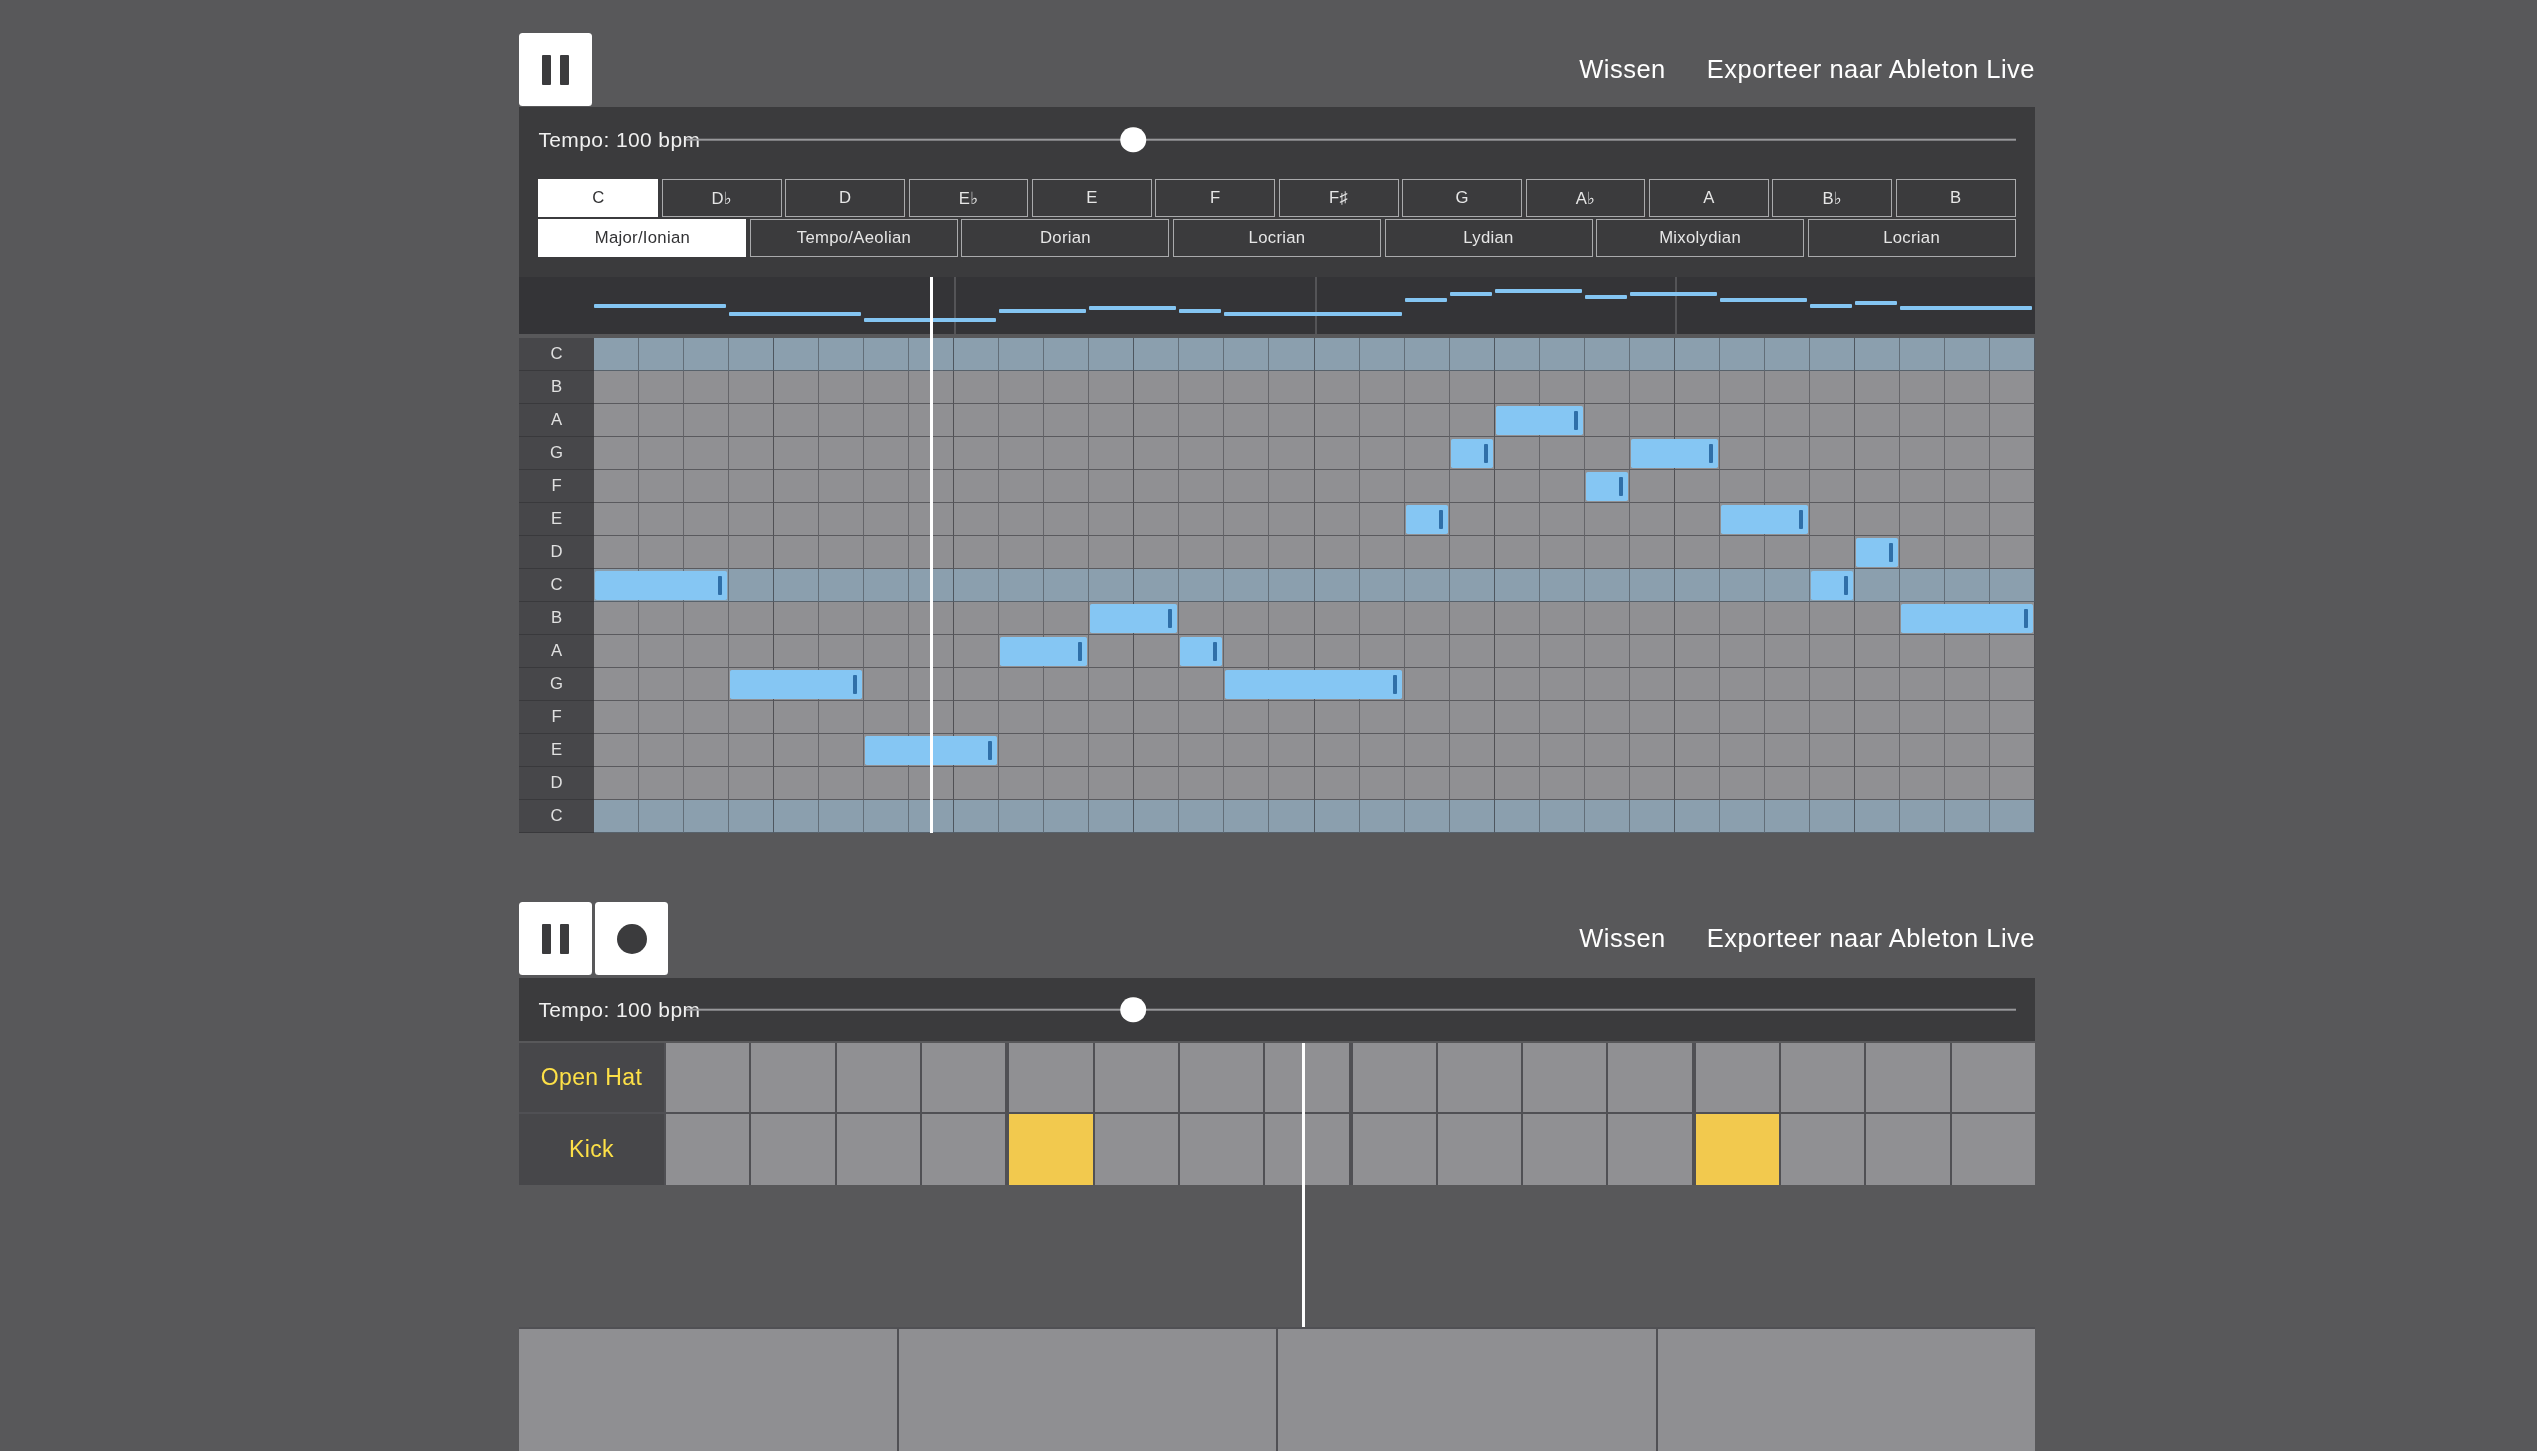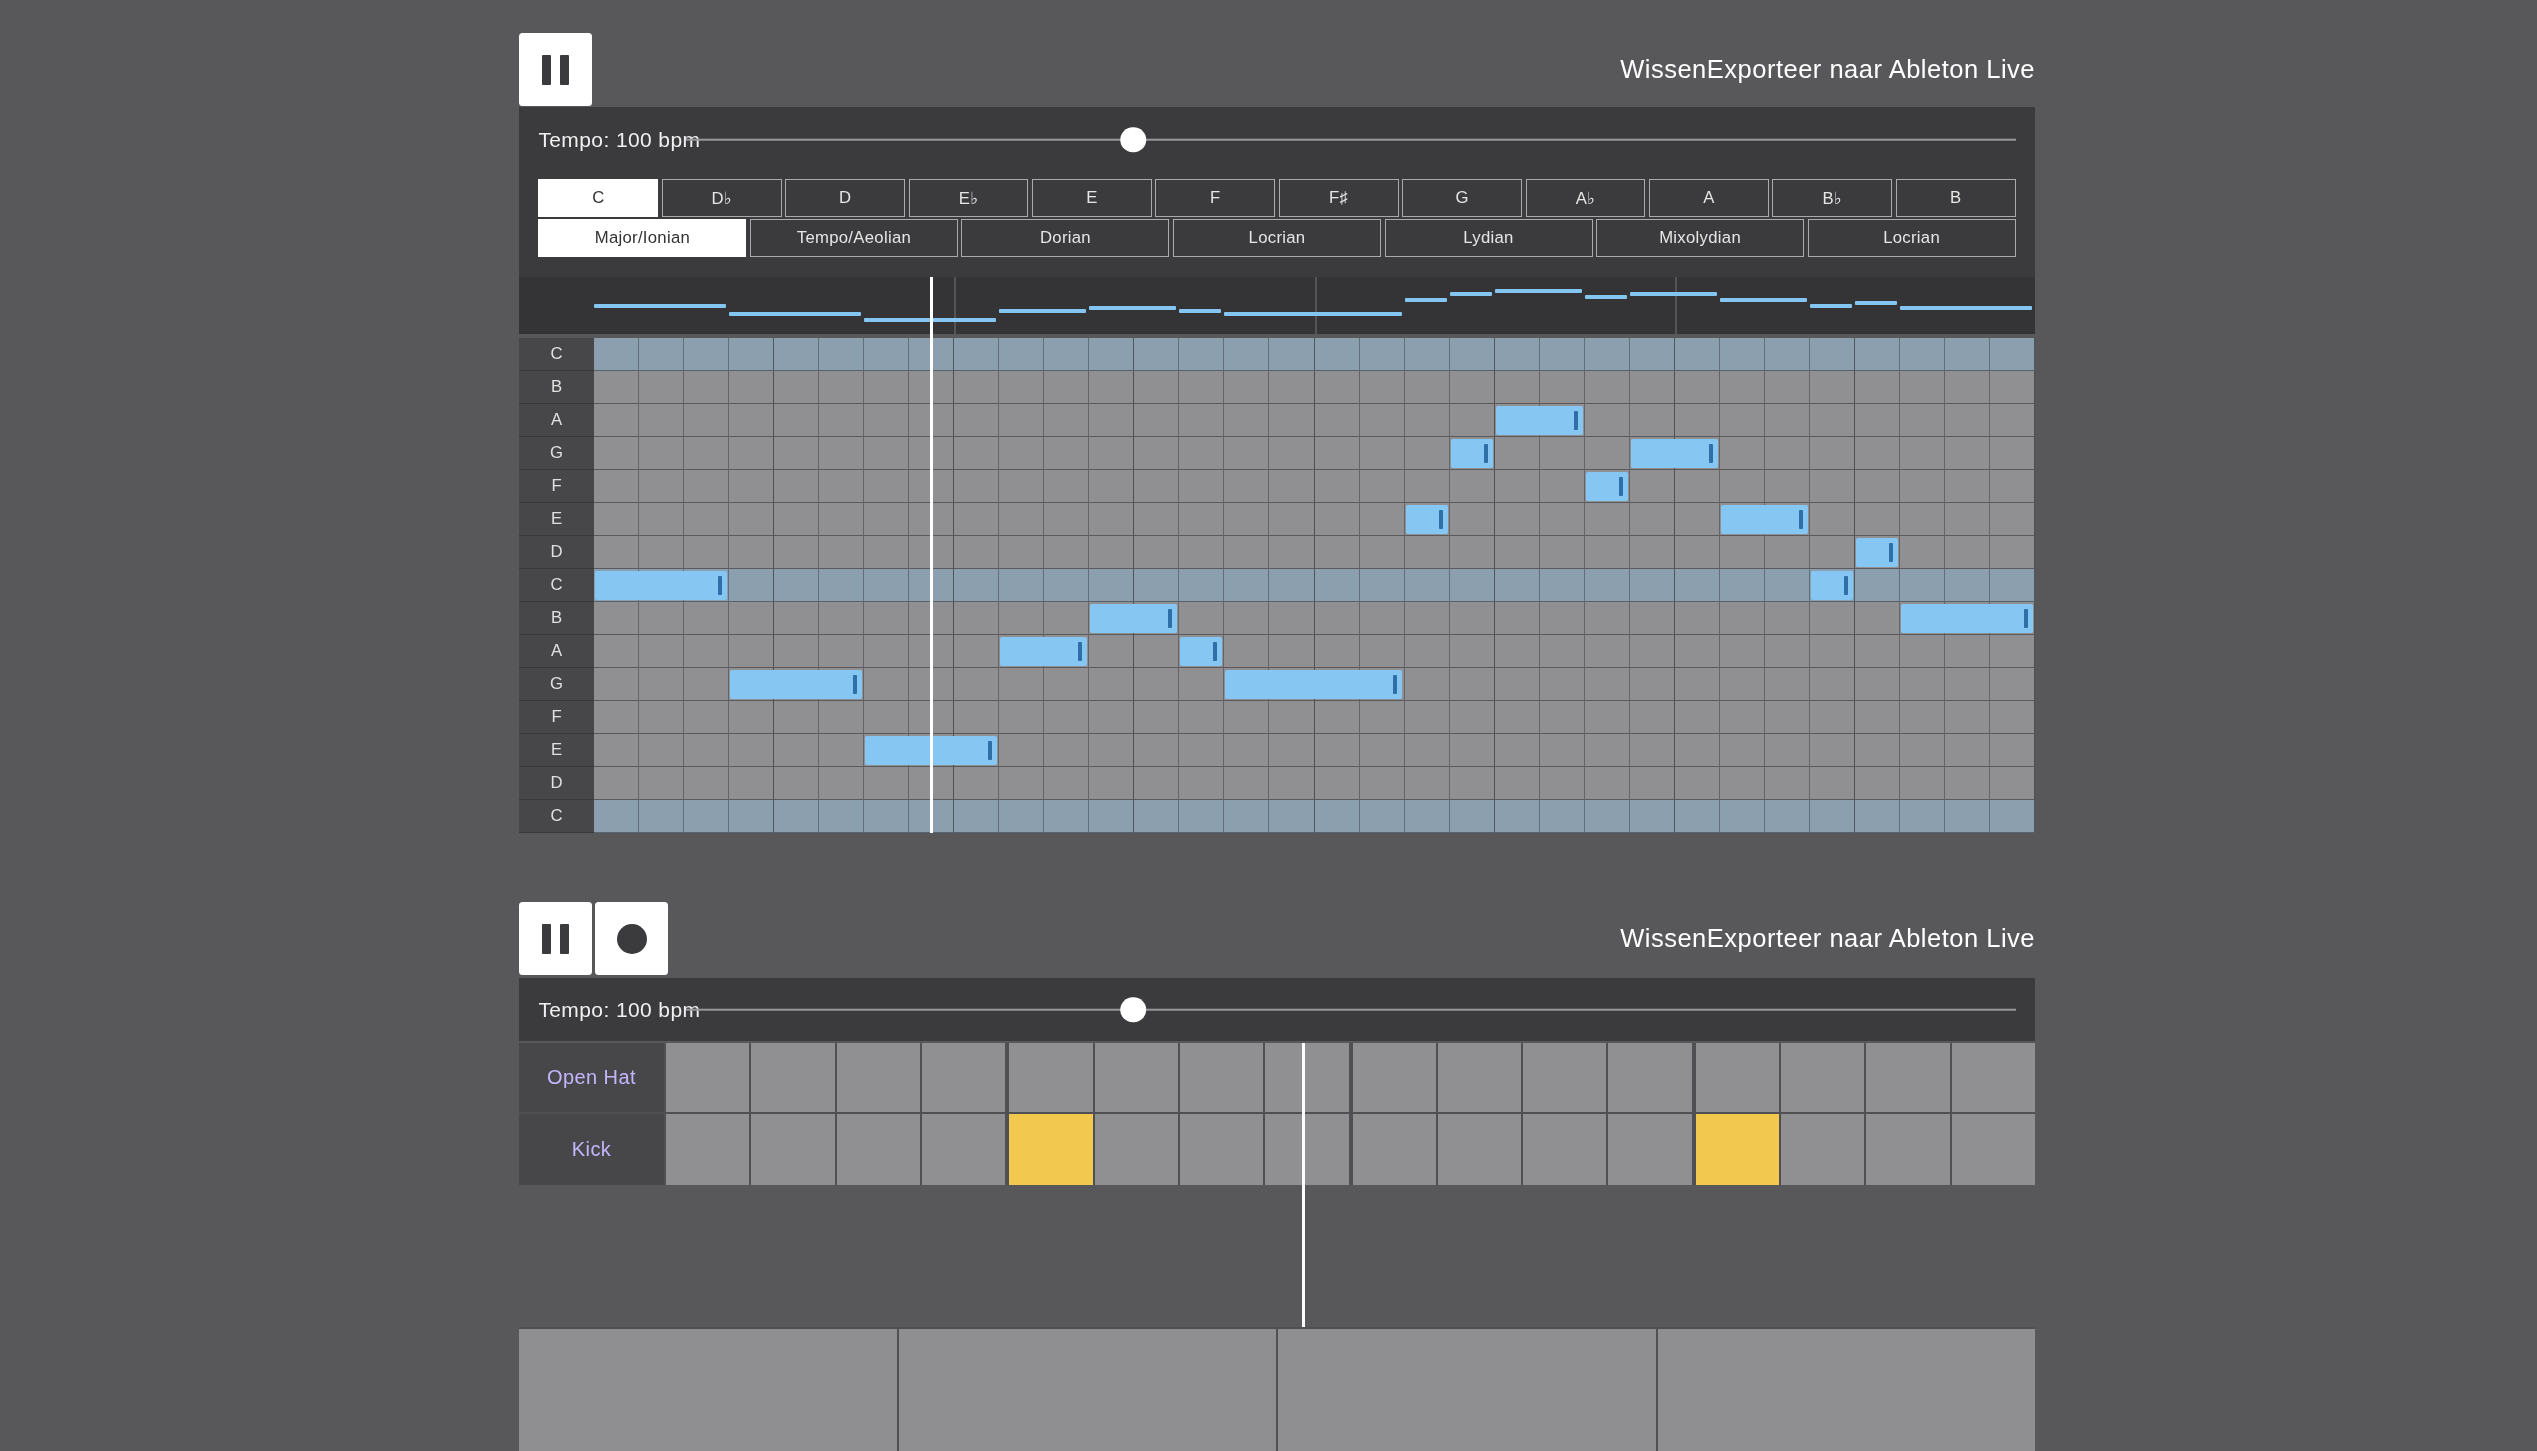--- a/index.html
+++ b/index.html
@@ -7,21 +7,21 @@
   body{background:#58585a;font-family:"Liberation Sans",sans-serif}
   #viewport{position:relative;width:2538px;height:1451px;overflow:hidden;background:#58585a}
 
   
   .transport-btn{position:absolute;width:73px;height:73px;background:#fff;border:none;border-radius:3.5px;
     display:flex;align-items:center;justify-content:center;gap:9.7px;cursor:pointer}
   .pause-bar{display:block;width:8.8px;height:30px;background:#3b3b3d;border-radius:0.9px}
   .record-dot{display:block;width:30px;height:30px;border-radius:50%;background:#3b3b3d}
 
   
-  .links{position:absolute;right:503px;height:73px;display:flex;align-items:center;}
+  .links{position:absolute;right:503px;height:73px;display:flex;align-items:center;gap:41px}
   .link{color:#fff;font-size:25.5px;letter-spacing:0.5px;white-space:nowrap;cursor:pointer}
 
   
   .panel{position:absolute;left:519px;width:1516px;background:#3b3b3d}
   #melody-panel{top:107px;height:227px}
   #drum-panel{top:978px;height:63px}
 
   .tempo-row{position:absolute;left:0;top:0;width:100%}
   #melody-panel .tempo-row{height:65px}
   #drum-panel .tempo-row{height:63px}
@@ -57,21 +57,21 @@
 
   
   .playhead{position:absolute;width:2.6px;background:#fff;z-index:10}
   #melody-playhead{top:277px;height:556px}
   #drum-playhead{top:1043px;height:284px}
 
   
   #drum-grid{position:absolute;left:519px;top:1043px;width:1516px}
   .dr-row{display:flex;height:71px;border-bottom:2.6px solid #505054}
   .dr-row:last-child{border-bottom:none}
-  .dr-label{width:147px;background:#47474a;color:#c4b5fd;font-size:20px;letter-spacing:0.4px;
+  .dr-label{width:147px;background:#47474a;color:#fde047;font-size:23px;letter-spacing:0.4px;
     display:flex;align-items:center;justify-content:center;border-right:2.6px solid #505054}
   .dr-cell{flex:1;background:#909093;border-right:2.6px solid #505054;cursor:pointer}
   .dr-cell.group-end{border-right:4.4px solid #505054}
   .dr-cell:last-child{border-right:none}
   .dr-cell.active{background:#f2c94e}
 
   
   #song-blocks{position:absolute;left:519px;top:1327px;width:1516px;height:176px;display:flex}
   .block-cell{flex:1;background:#8f8f92;border-top:2.6px solid #505054;border-right:2.6px solid #505054}
   .block-cell:last-child{border-right:none}

